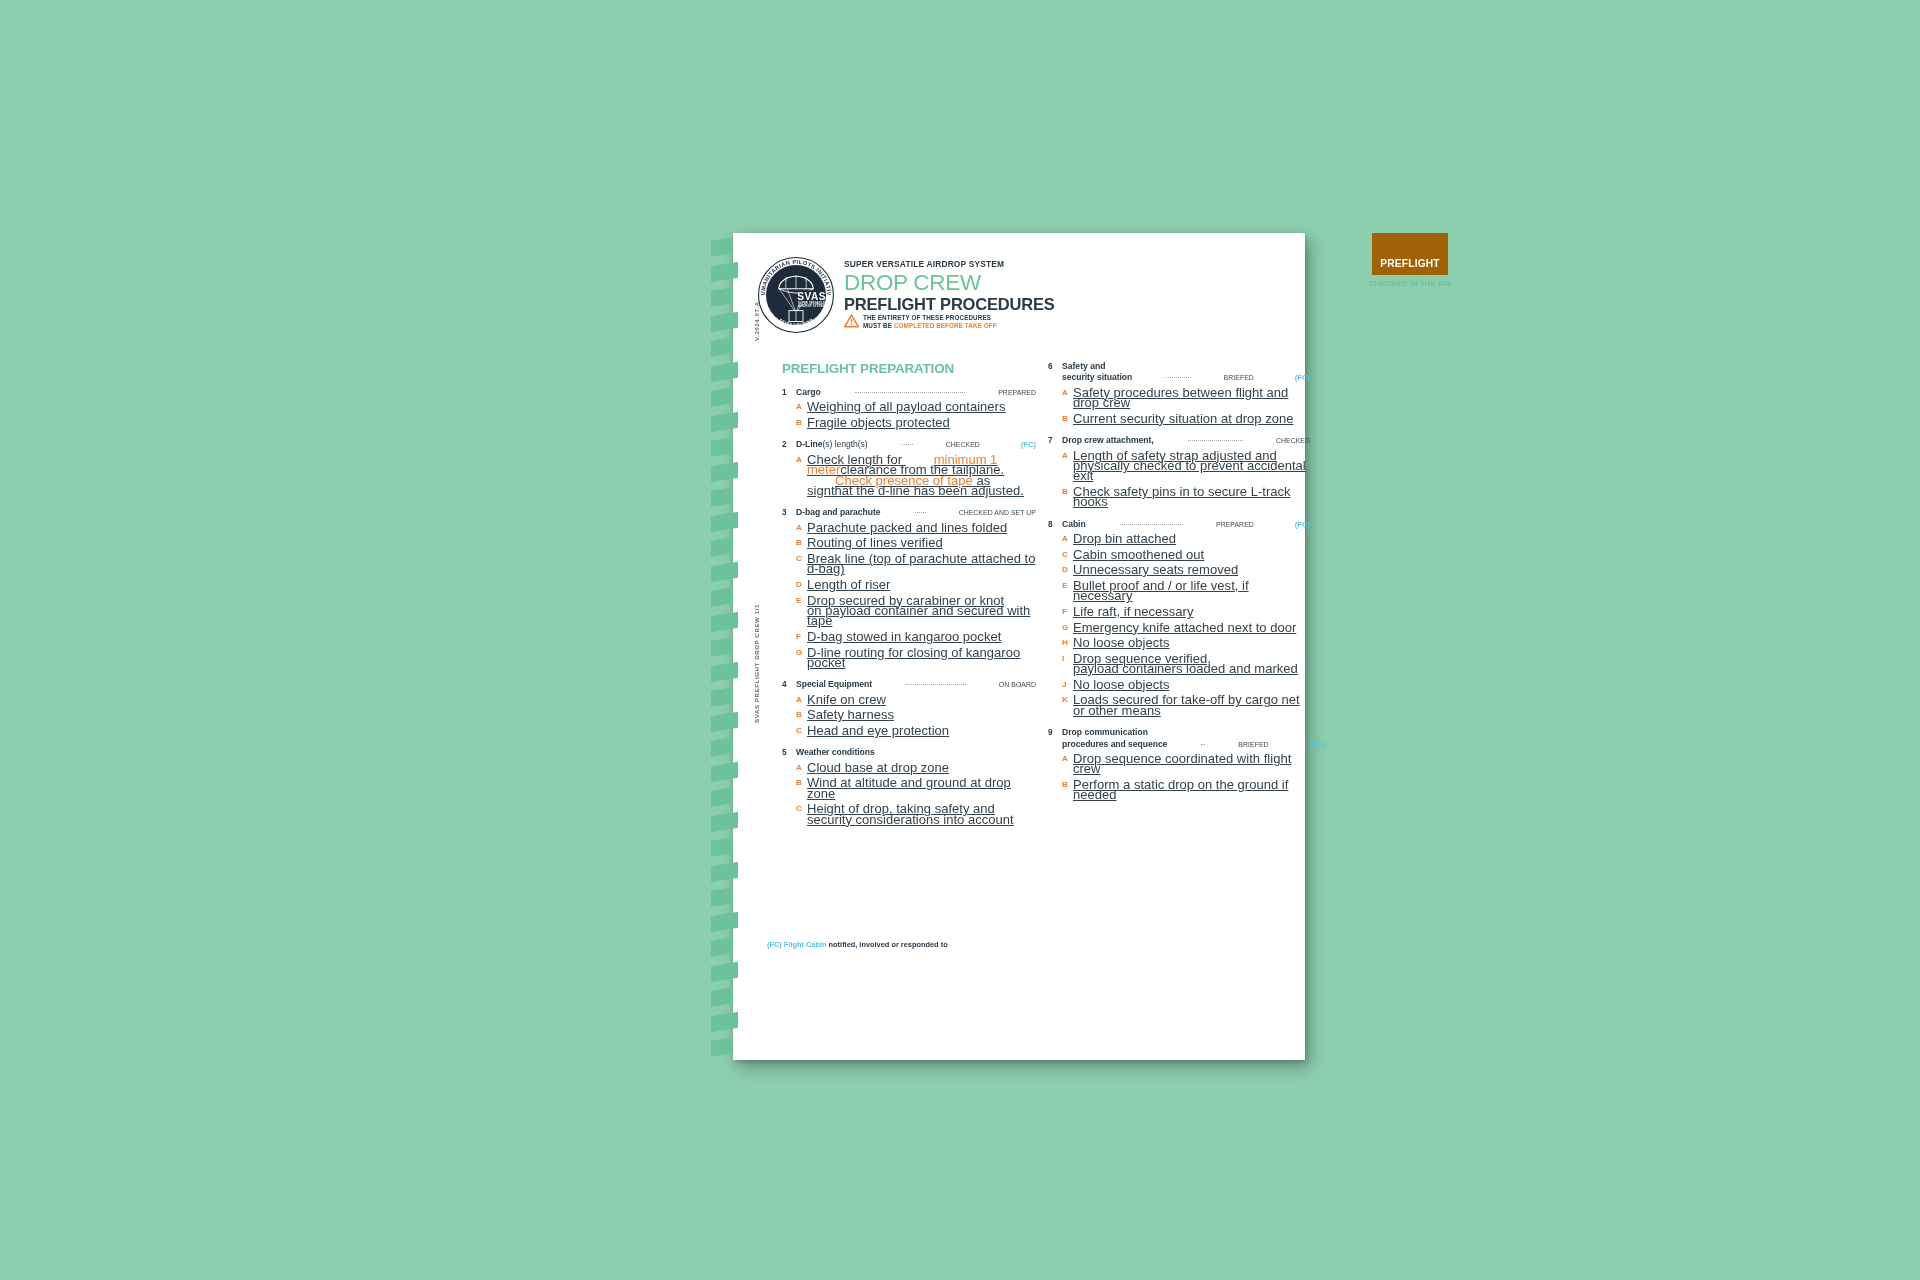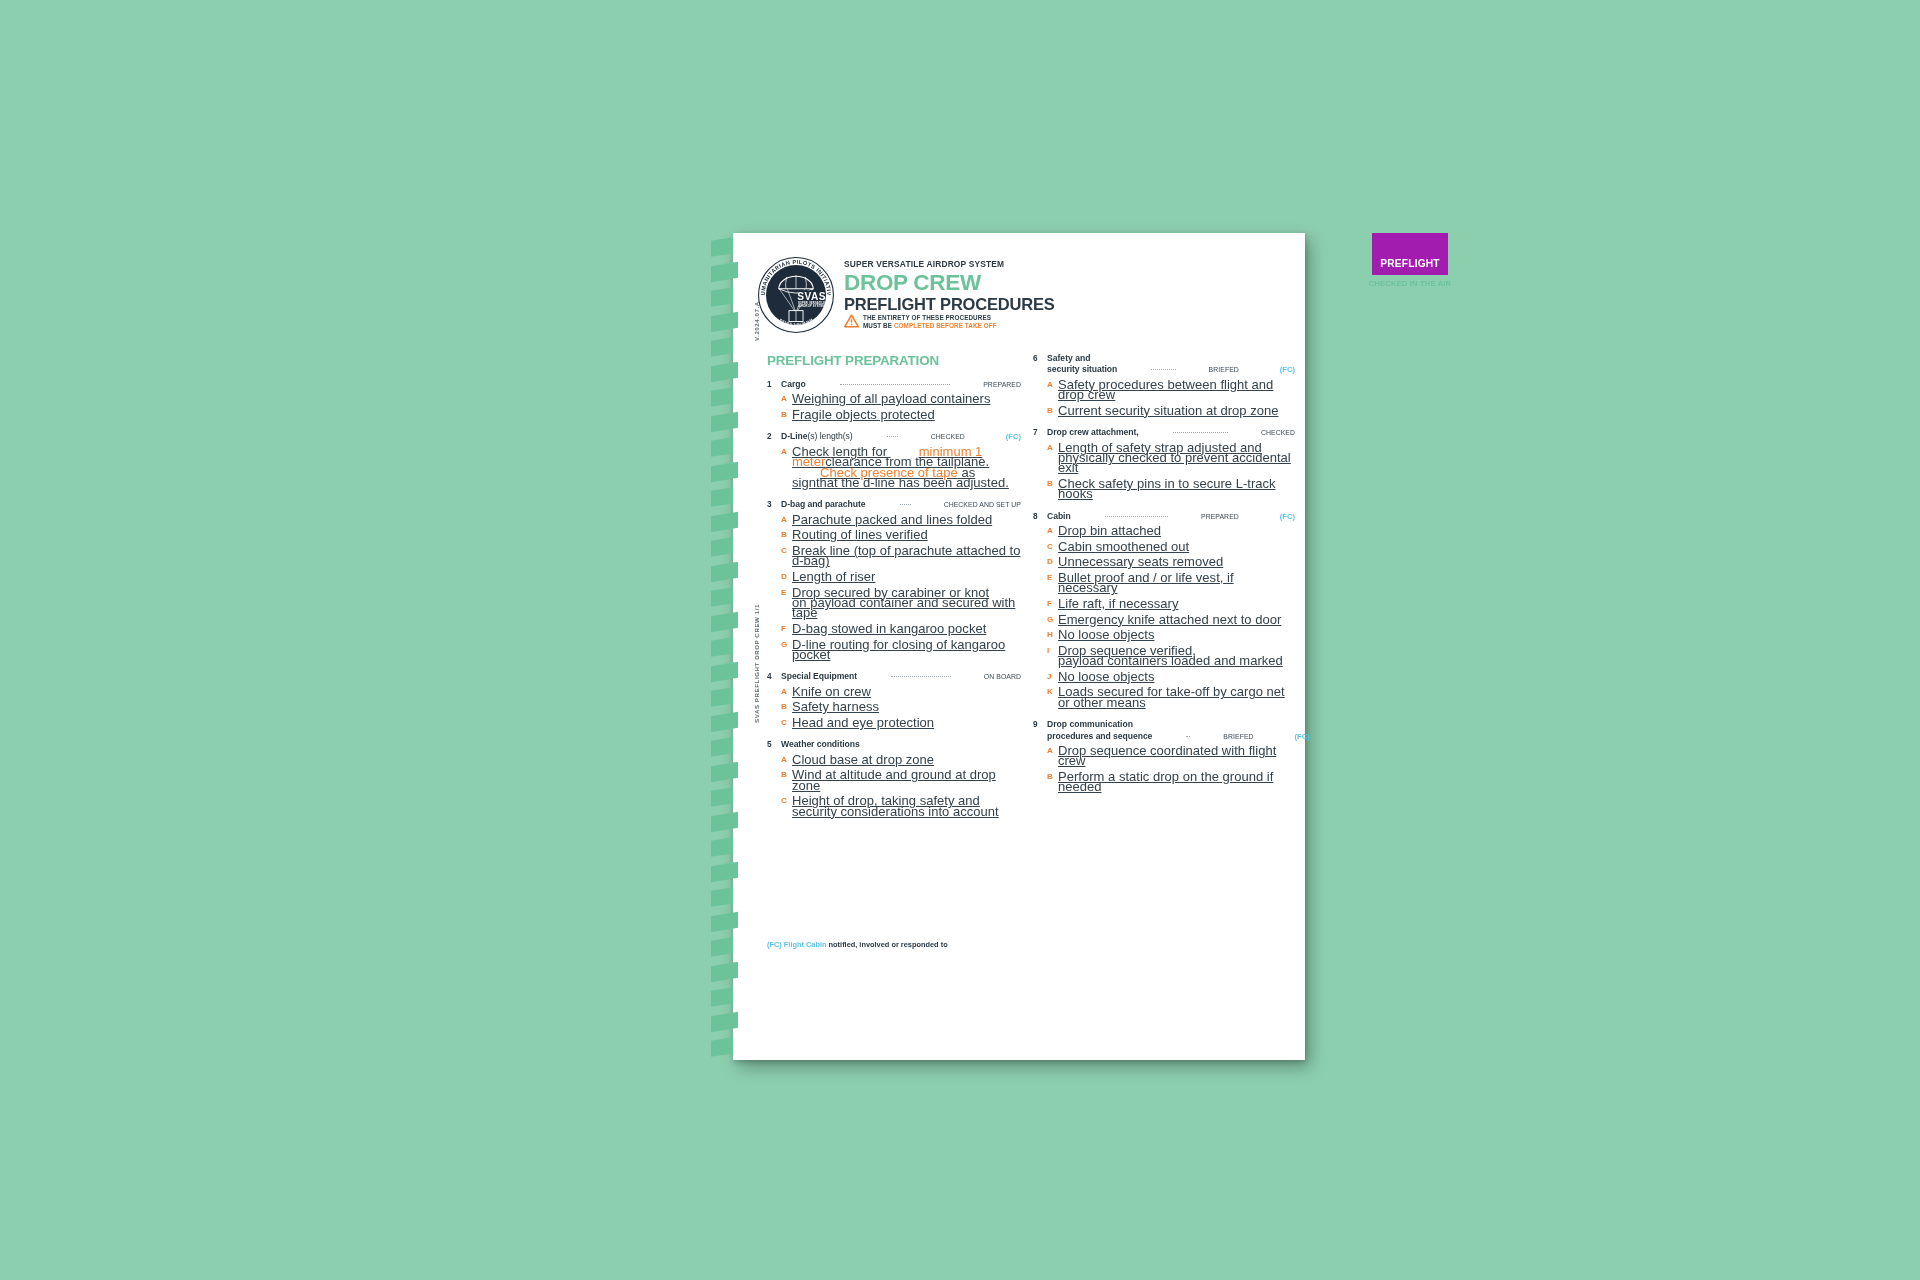--- a/index.html
+++ b/index.html
@@ -41,50 +41,50 @@
   
   #hdr{position:absolute;left:0;top:0;width:572px;height:110px;}
   #logo{position:absolute;left:24px;top:23px;width:78px;height:78px;}
   #logo svg{display:block;}
   #hdrtext{position:absolute;left:111px;top:26px;width:260px;}
   .kicker{
     font-size:8.4px;font-weight:700;color:#2b3a45;letter-spacing:.18px;
     line-height:11px;
   }
   .title-green{
-    font-size:22.5px;font-weight:700;color:#6cc299;letter-spacing:-.3px;
+    font-size:22.5px;font-weight:400;color:#6cc299;letter-spacing:-.3px;
     line-height:24px;margin-top:1px;
   }
   .title-dark{
     font-size:16.5px;font-weight:600;color:#2b3a45;letter-spacing:-.2px;
     line-height:18px;
   }
   #warn{position:absolute;left:111px;top:81px;display:flex;align-items:flex-start;gap:4px;}
   #warn .wtxt{font-size:6.3px;font-weight:700;line-height:8.4px;color:#2b3a45;letter-spacing:.1px;}
   #warn .wtxt .hot{color:#f07f2c;}
 
   
   #badge{
     position:absolute;left:639px;top:0;width:0;height:0;
   }
   #badgebox{
-    position:absolute;left:0;top:0;width:76px;height:42px;background:#a21caf;
+    position:absolute;left:0;top:0;width:76px;height:42px;background:#a16207;
   }
   #badgebox span{
     position:absolute;left:0;right:0;bottom:6px;text-align:center;
     color:#ffffff;font-size:10.2px;font-weight:600;letter-spacing:.2px;
   }
   #badgesub{
     position:absolute;left:-8px;top:46px;width:92px;text-align:center;
     color:#6cc299;font-size:7.7px;font-weight:600;letter-spacing:.12px;
   }
 
   
   #cols{position:absolute;left:0;top:120px;width:572px;}
-  .col{position:absolute;top:0;}
+  .col{position:absolute;top:8px;margin-left:15px;}
   #colL{left:34px;width:254px;}
   #colR{left:300px;width:262px;}
 
   .sect-title{
     color:#6cc299;font-size:13.4px;font-weight:700;letter-spacing:-.15px;
     margin:0 0 11px 0;line-height:15px;
   }
 
   .item{position:relative;margin-bottom:11px;}
   .item-head{position:relative;min-height:11px;}

